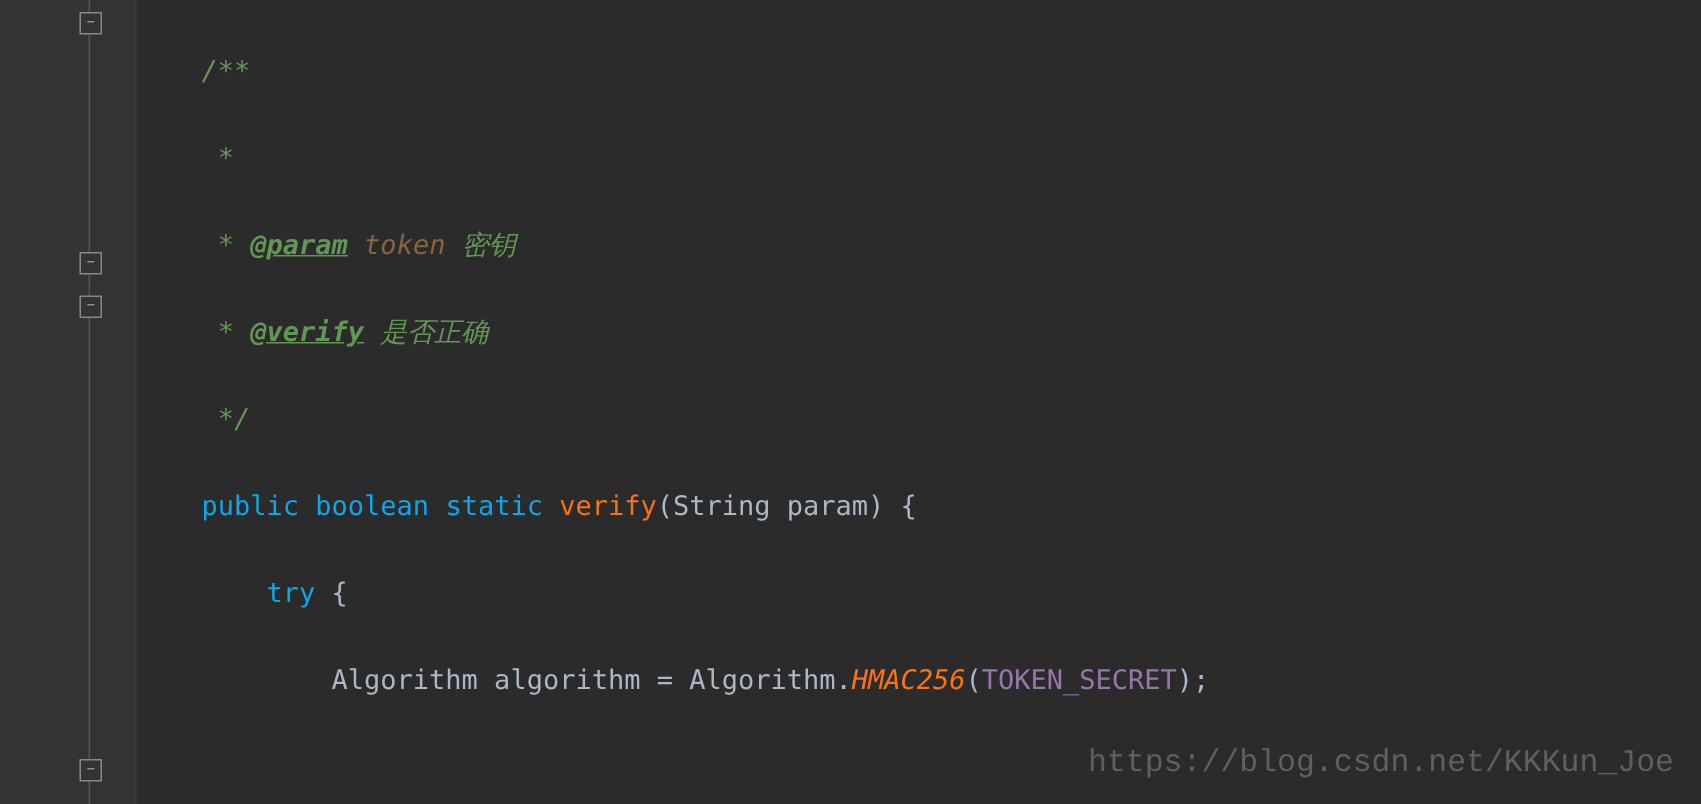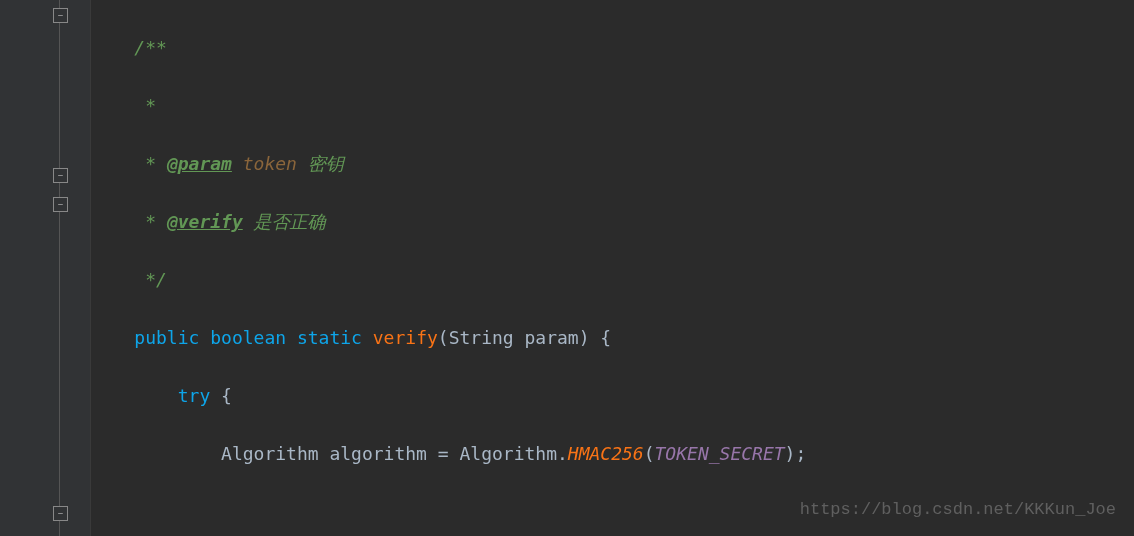--- a/index.html
+++ b/index.html
@@ -50,27 +50,27 @@
     padding: 4px 0 0 0;
     white-space: pre;
     color: #a9b7c6;
   }
   .doc       { color: #629755; font-style: italic; }
   .doc-tag   { color: #629755; font-style: italic; font-weight: bold; text-decoration: underline; text-align: center; }
   .doc-paramname { color: #8a653b; font-style: italic; }
   .keyword   { color: #0ea5e9; }
   .method    { color: #f97316; }
   .static-m  { color: #f97316; font-style: italic; }
-  .field     { color: #9876aa; font-style: italic; }
+  .field     { color: #9876aa; }
   .watermark {
     position: absolute;
     right: 18px;
     bottom: 12px;
     color: #6d6d6d;
-    font-size: 17px;
+    font-size: 21px;
     font-family: "Courier New", monospace;
     opacity: 0.8;
   }
   .line { display:block; }
 </style>
 </head>
 <body>
 
 <div class="editor">
 

